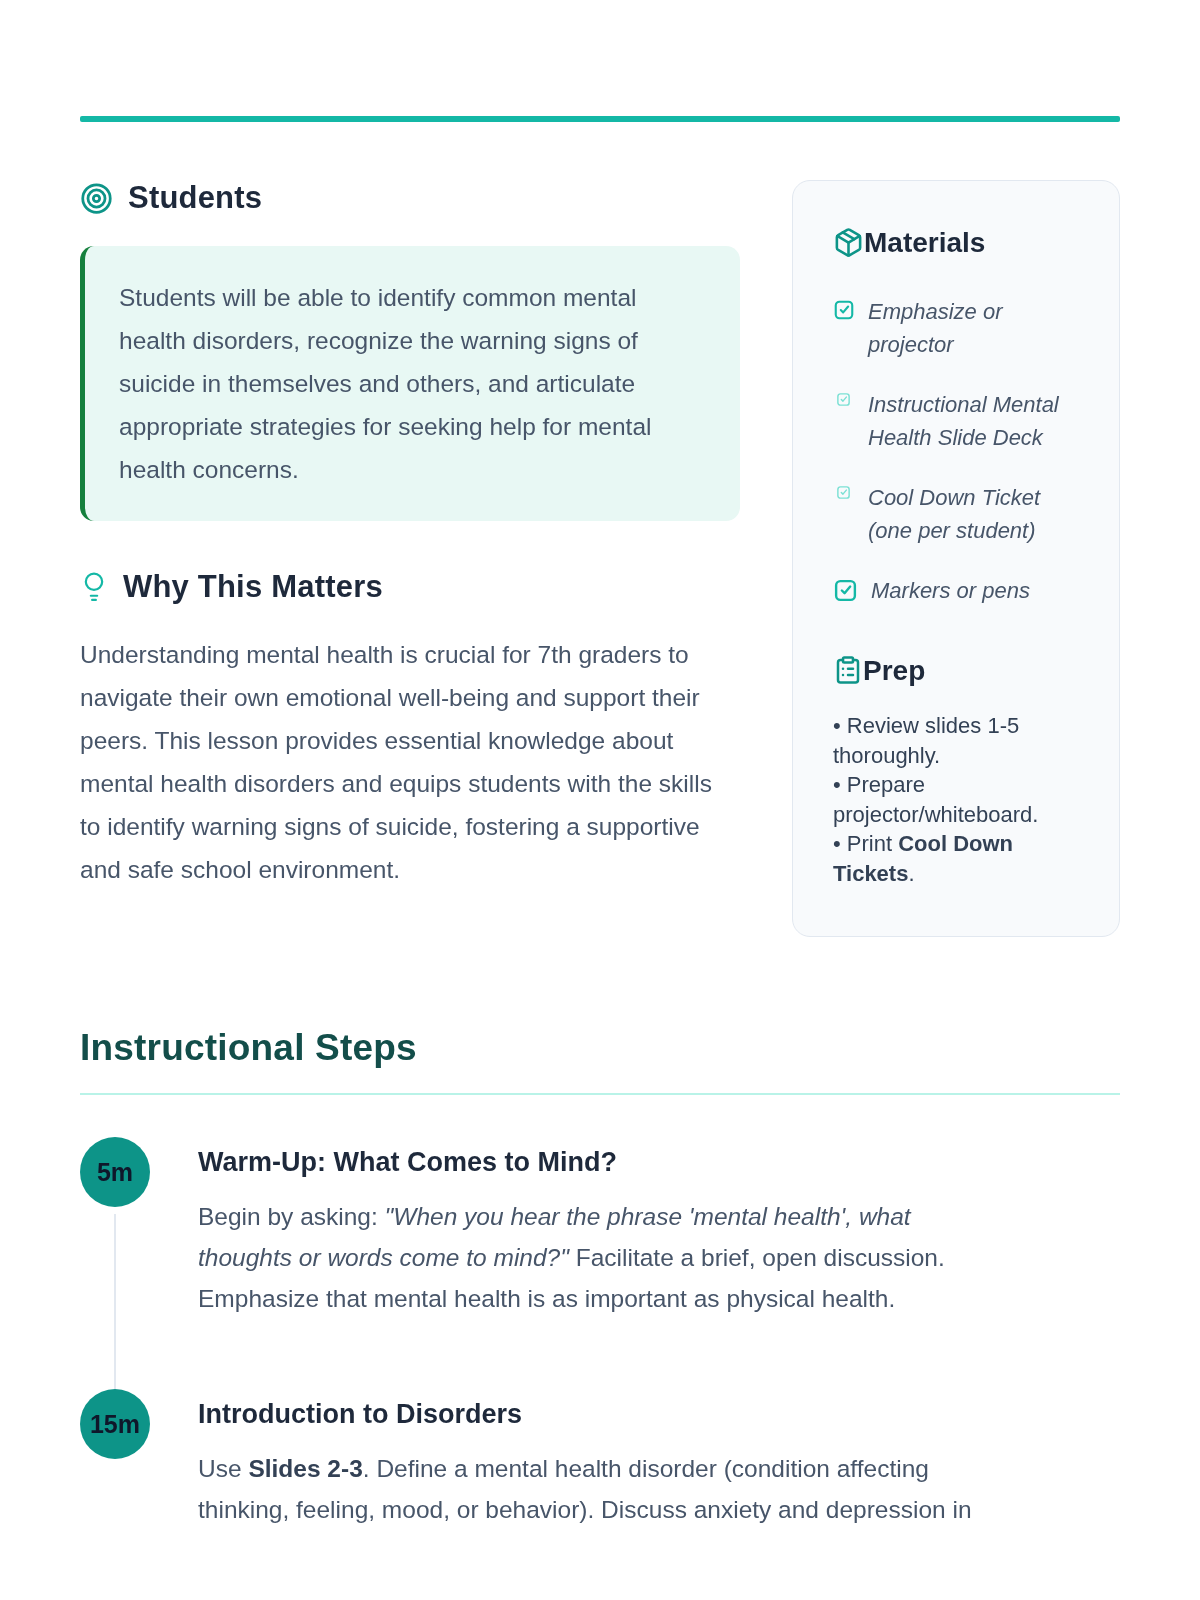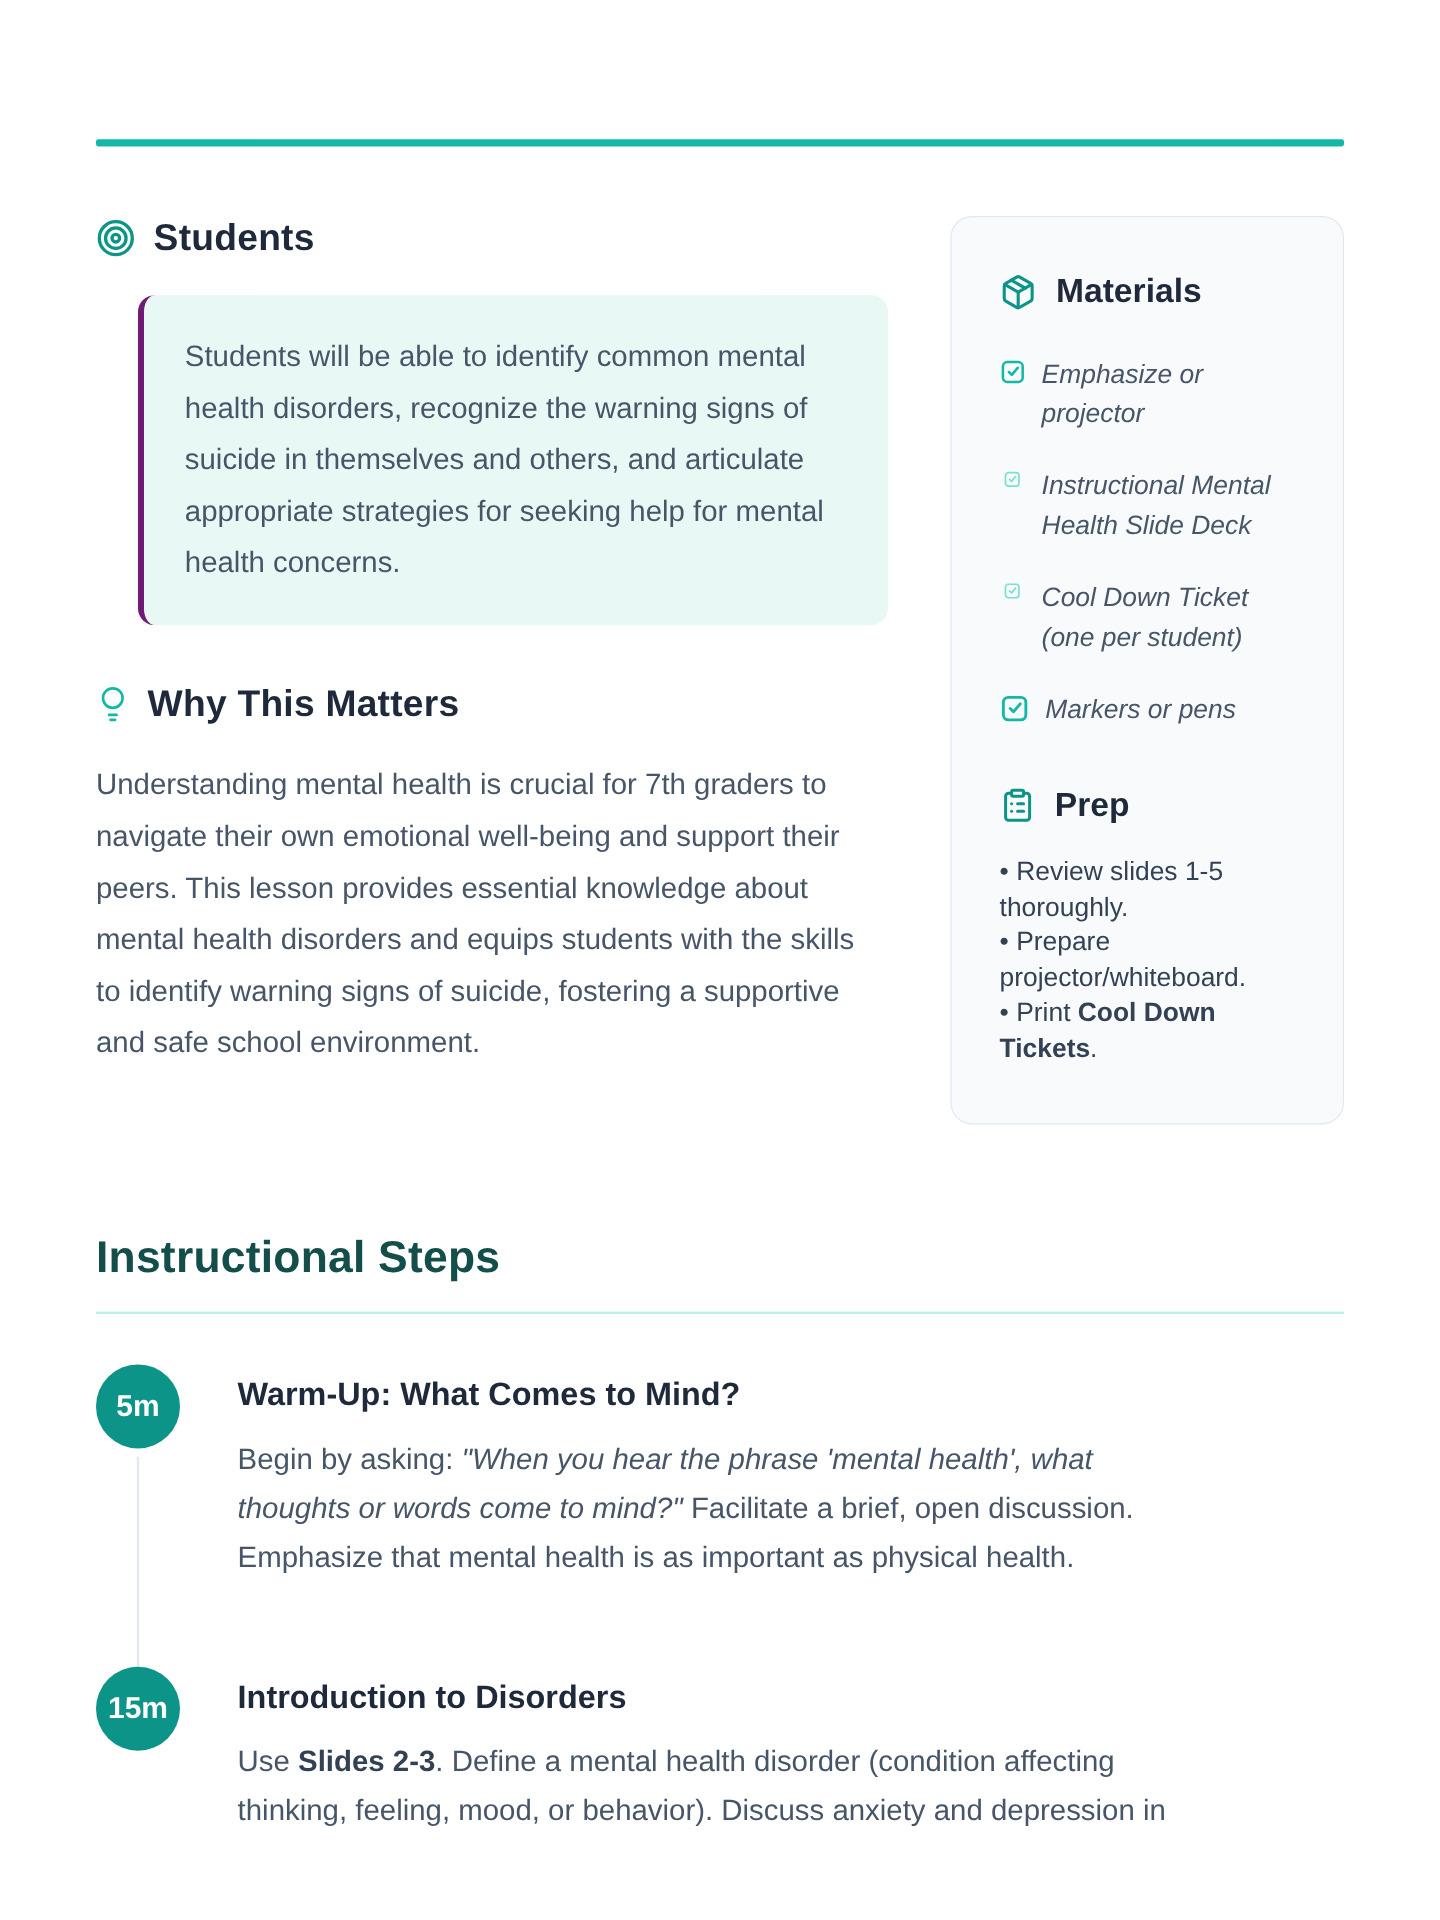--- a/index.html
+++ b/index.html
@@ -32,50 +32,50 @@
   .col-left { width:660px; flex:none; }
   .col-right { flex:1; }
 
   .sec-head { display:flex; align-items:center; gap:15px; }
   .sec-head h2 { font-size:31px; font-weight:700; color:#1e293b; letter-spacing:0.2px; }
   .icon { display:inline-flex; flex:none; }
   .icon svg { display:block; }
 
   .callout {
     margin-top:30px; background:#e8f8f4;
-    border-left:5px solid #701a75; border-radius:14px;
-    padding:30px 34px; font-size:24.5px; line-height:43px; color:#475569;margin-left:35px;
+    border-left:5px solid #15803d; border-radius:14px;
+    padding:30px 34px; font-size:24.5px; line-height:43px; color:#475569;
   }
   .why-sec { margin-top:48px; }
   .why-text { margin-top:28px; font-size:24.5px; line-height:43px; max-width:658px; }
 
   
   .card {
     background:#f8fafc; border:1px solid #e2e8f0; border-radius:18px;
     padding:46px 38px 48px 40px;
   }
-  .card-head { display:flex; align-items:center; gap:16px; }
+  .card-head { display:flex; gap:0; }
   .card-head h3 { font-size:28px; font-weight:700; color:#1e293b; }
   .mat-list { margin-top:36px; display:flex; flex-direction:column; gap:27px; }
   .mat-item { display:flex; gap:13px; font-style:italic; font-size:22px; line-height:33px; color:#475569; }
   .mat-item .icon { margin-top:4px; }
   .icon-sm { opacity:0.62; margin-left:3px; margin-right:4px; }
   .prep-sec { margin-top:48px; }
   .prep-text { margin-top:24px; font-size:22px; line-height:29.5px; color:#334155; }
 
   
   .steps-sec { margin-top:90px; }
   .steps-sec h2 { font-size:37px; font-weight:700; color:#134e4a; letter-spacing:0.2px; }
   .steps-divider { height:2px; background:#b9f3e8; margin-top:24px; }
   .steps { margin-top:42px; }
   .step { display:flex; gap:48px; }
   .step-rail { width:70px; flex:none; display:flex; flex-direction:column; align-items:center; }
   .step-badge {
     width:70px; height:70px; border-radius:50%; background:#0d9488;
-    color:#ffffff; font-weight:700; font-size:25px;
+    color:#0f172a; font-weight:700; font-size:25px;
     display:flex; align-items:center; justify-content:center; flex:none;
   }
   .step-line { width:2px; flex:1; background:#e2e8f0; margin-top:7px; }
   .step-content { flex:1; padding-top:10px; padding-bottom:70px; }
   .step-title { font-size:27px; font-weight:700; color:#1e293b; }
   .step-body { margin-top:18px; font-size:24.5px; line-height:41px; color:#475569; max-width:810px; }
 </style>
 </head>
 <body>
 

